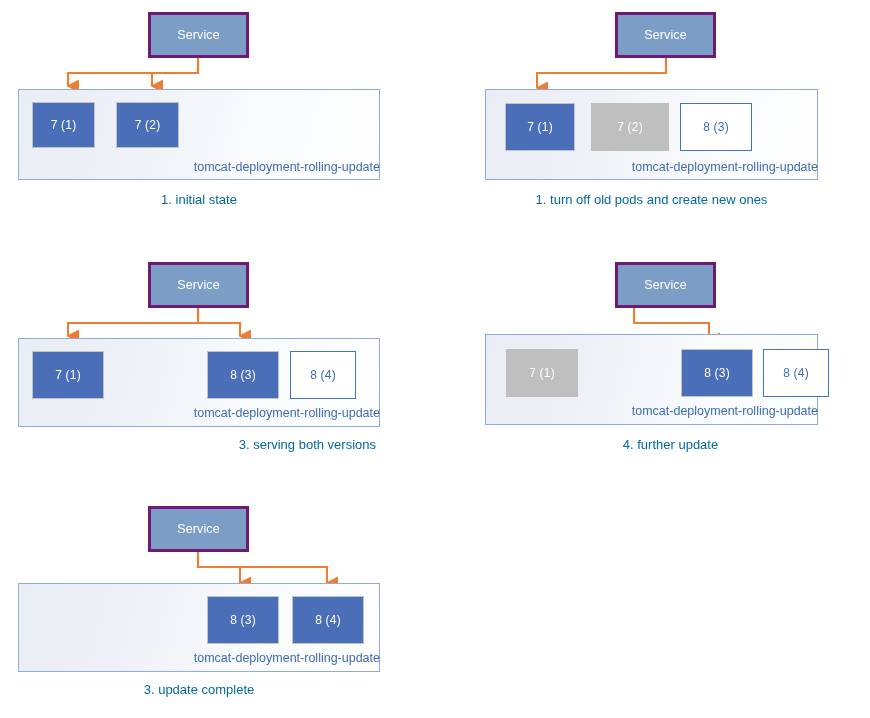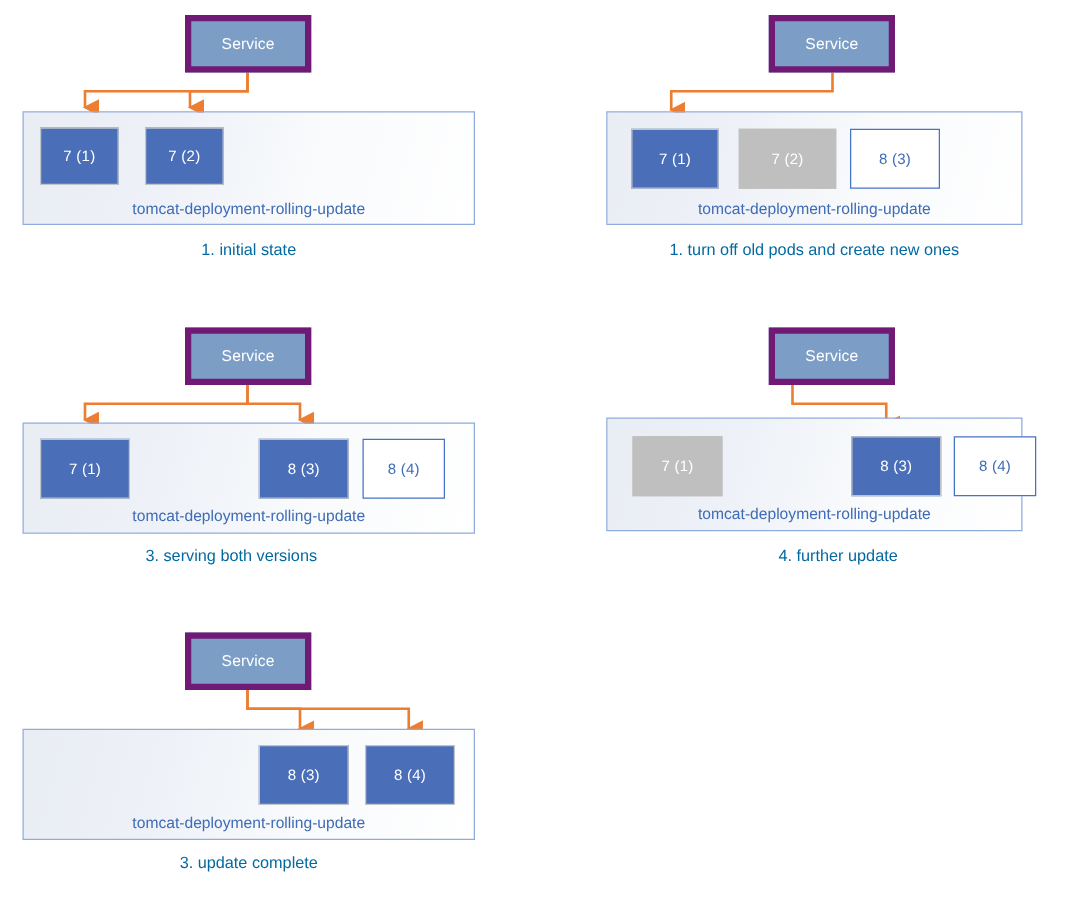--- a/index.html
+++ b/index.html
@@ -21,41 +21,41 @@
     width: 870px;
     height: 718px;
   }
   .panel {
     position: absolute;
   }
   
   .service-box {
     position: absolute;
     background: #7C9EC6;
-    border: 5px solid #701a75;
+    border: 3px solid #701a75;
     box-sizing: border-box;
     color: #ffffff;
     font-size: 12.5px;
     display: flex;
     align-items: center;
     justify-content: center;
     letter-spacing: .1px;
   }
   
   .deployment {
     position: absolute;
     box-sizing: border-box;
     border: 1px solid #8FAADC;
     background: linear-gradient(105deg, #E9EDF4 0%, #EEF1F7 32%, #F8FAFC 62%, #FFFFFF 100%);
   }
   .deployment-label {
     position: absolute;
     left: 0;
     width: 100%;
-    text-align: center;
+    text-align: right;
     color: #3F6CB5;
     font-size: 12.5px;
     white-space: nowrap;
   }
   
   .pod {
     position: absolute;
     box-sizing: border-box;
     display: flex;
     align-items: center;
@@ -163,21 +163,21 @@
     <div class="service-box" style="left:148px; top:262px; width:101px; height:46px;">Service</div>
 
     <div class="deployment" style="left:18px; top:338px; width:362px; height:89px;"></div>
 
     <div class="pod blue" style="left:32px; top:351px; width:72px; height:48px;">7 (1)</div>
     <div class="pod blue" style="left:207px; top:351px; width:72px; height:48px;">8 (3)</div>
     <div class="pod outline" style="left:290px; top:351px; width:66px; height:48px;">8 (4)</div>
 
     <div class="deployment-label" style="left:18px; top:406px; width:362px;">tomcat-deployment-rolling-update</div>
 
-    <div class="caption" style="left:4px; top:437px; width:362px;">3. serving both versions</div>
+    <div class="caption" style="left:14px; top:437px; width:362px;text-align:right;">3. serving both versions</div>
   </div>
 
   <div class="panel">
     <div class="service-box" style="left:615px; top:262px; width:101px; height:46px;">Service</div>
 
     <div class="deployment" style="left:485px; top:334px; width:333px; height:91px;"></div>
 
     <div class="pod gray" style="left:506px; top:349px; width:72px; height:48px;">7 (1)</div>
     <div class="pod blue" style="left:681px; top:349px; width:72px; height:48px;">8 (3)</div>
     <div class="pod outline" style="left:763px; top:349px; width:66px; height:48px;">8 (4)</div>

